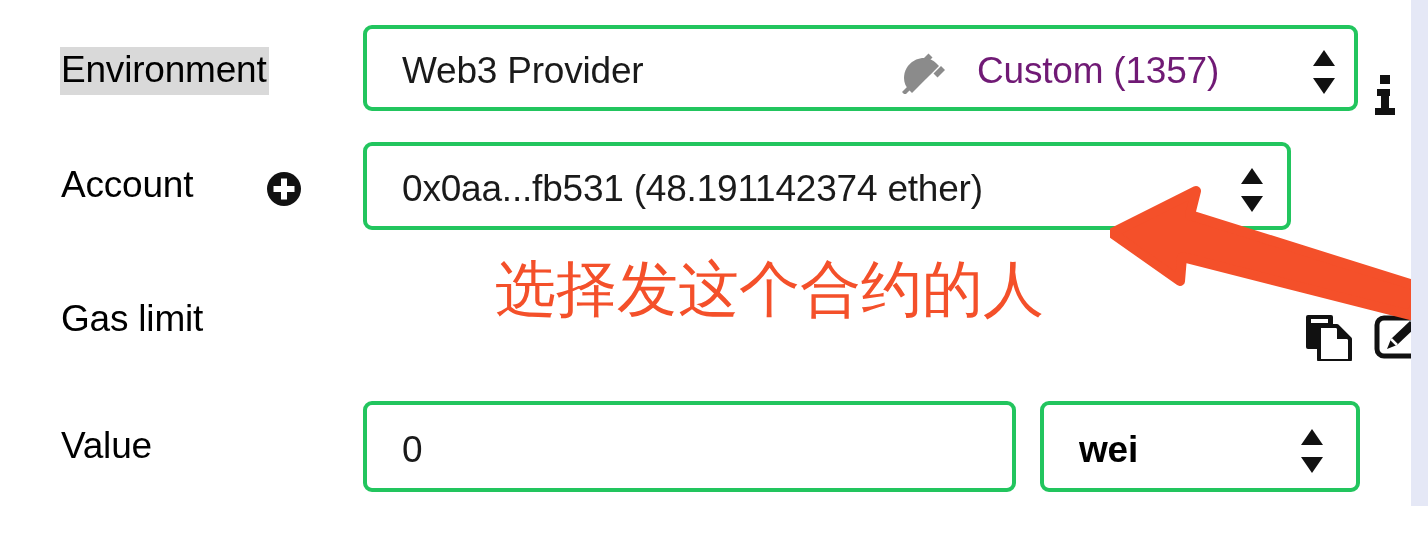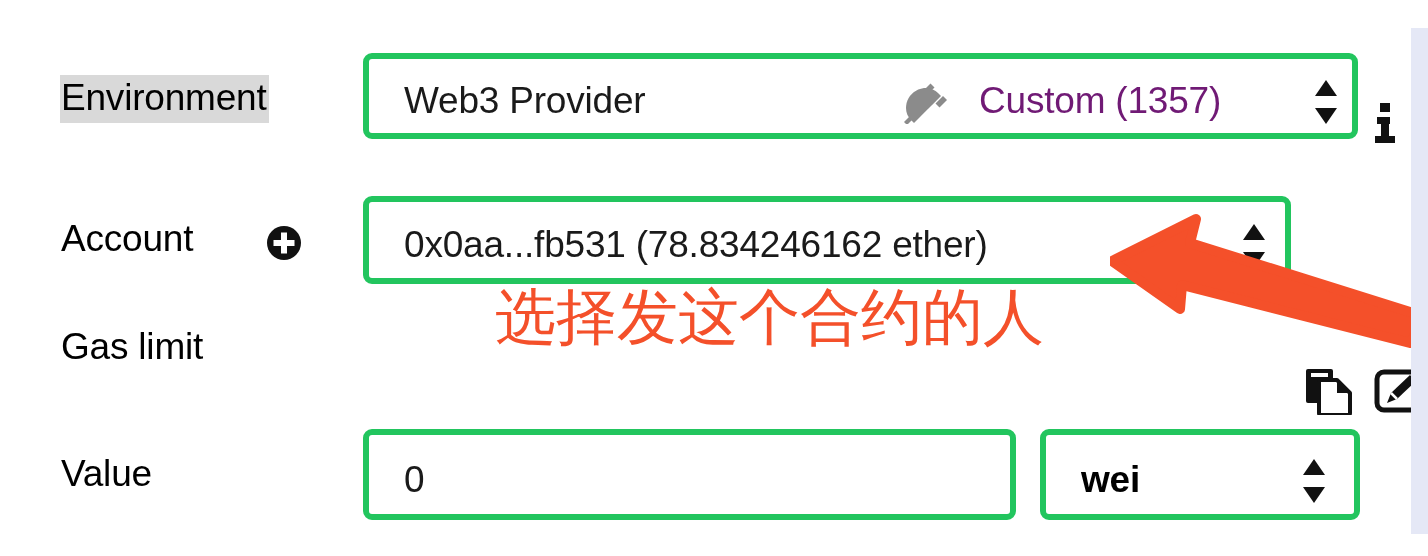--- a/index.html
+++ b/index.html
@@ -11,41 +11,40 @@
   body {
     font-family: "Liberation Sans", "DejaVu Sans", sans-serif;
     -webkit-font-smoothing: antialiased;
   }
   #screen {
     position: relative;
     width: 1428px;
     height: 506px;
     background: #ffffff;
     overflow: hidden;
-    margin-top: 28px;
   }
 
   
   .right-strip {
     position: absolute;
     left: 1411px;
     top: 0;
     width: 17px;
     height: 556px;
     background: #e5e8f6;
   }
 
   
   .row {
     position: absolute;
     left: 0;
     width: 1428px;
   }
   .row-env    { top: 25px;  height: 86px; }
-  .row-acct   { top: 168px; height: 88px; text-align: center; }
+  .row-acct   { top: 142px; height: 88px; text-align: center; }
   .row-gas    { top: 276px; height: 89px; }
   .row-value  { top: 401px; height: 91px; text-align: center; }
 
   
   .label {
     position: absolute;
     left: 61px;
     font-size: 37px;
     color: #000000;
     white-space: nowrap;
@@ -70,21 +69,21 @@
     width: 34px;
     height: 34px;
     display: block;
   }
 
   
   .field {
     position: absolute;
     box-sizing: border-box;
     background: #ffffff;
-    border: 6px solid #22c55e;
+    border: 4px solid #22c55e;
     border-radius: 9px;
   }
   .field-env   { left: 363px; top: 0;  width: 995px; height: 86px; }
   .field-acct  { left: 363px; top: 0;  width: 928px; height: 88px; }
   .field-gas   { left: 363px; top: 0;  width: 995px; height: 89px; }
   .field-value { left: 363px; top: 0;  width: 653px; height: 91px; }
   .field-unit  { left: 1040px; top: 0; width: 320px; height: 91px; }
 
   .field-text {
     position: absolute;
@@ -202,21 +201,21 @@
 
     <span class="plus-icon">
       <svg viewBox="0 0 34 34" width="34" height="34" aria-hidden="true">
         <circle cx="17" cy="17" r="17" fill="#111111"></circle>
         <rect x="14" y="6.5" width="6" height="21" fill="#ffffff"></rect>
         <rect x="6.5" y="14" width="21" height="6" fill="#ffffff"></rect>
       </svg>
     </span>
 
     <div class="field field-acct">
-      <span class="field-text acct-value">0x0aa...fb531 (78.834246162 ether)</span>
+      <span class="field-text acct-value">0x0aa...fb531 (48.191142374 ether)</span>
 
       <span class="spinner spinner-acct">
         <svg viewBox="0 0 30 50" width="30" height="50" aria-hidden="true">
           <polygon points="15,3 26,19 4,19" fill="#111111"></polygon>
           <polygon points="15,47 26,31 4,31" fill="#111111"></polygon>
         </svg>
       </span>
     </div>
 
     <span class="icon-btn copy-icon">

